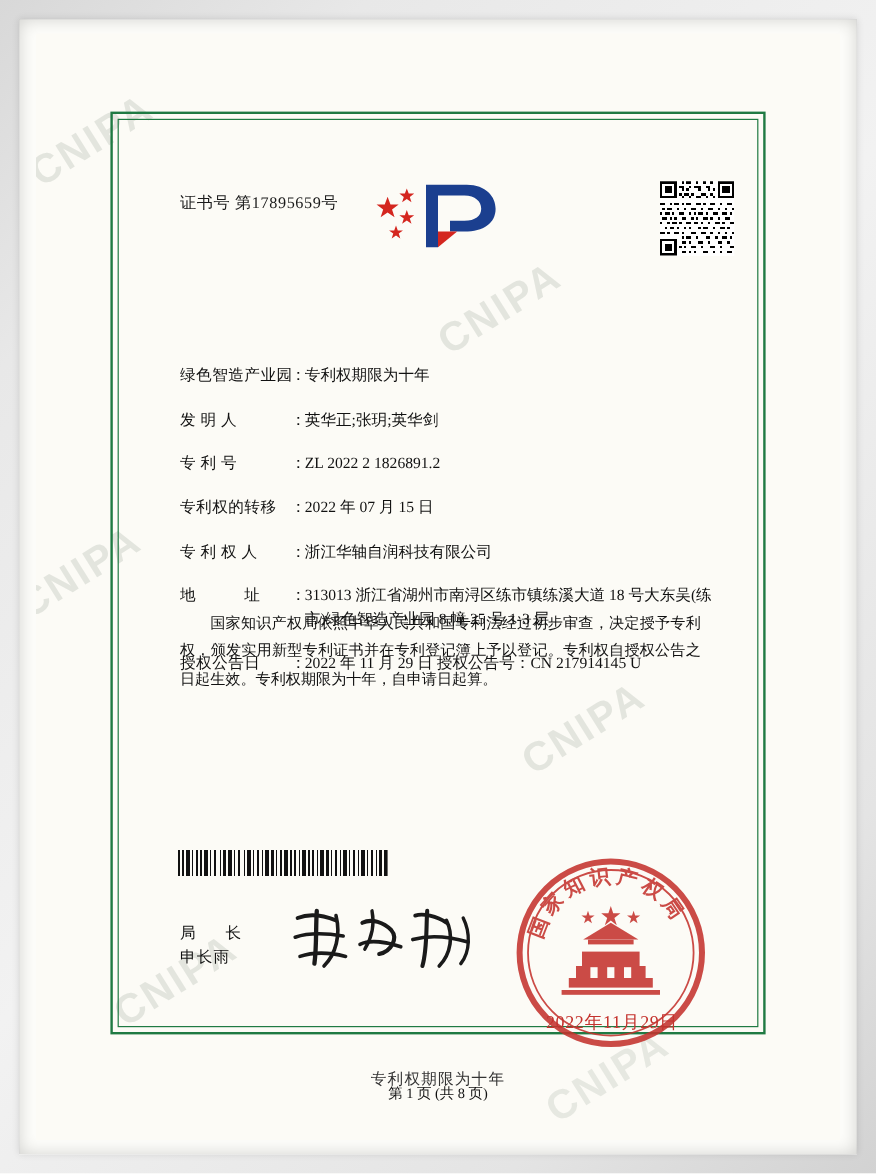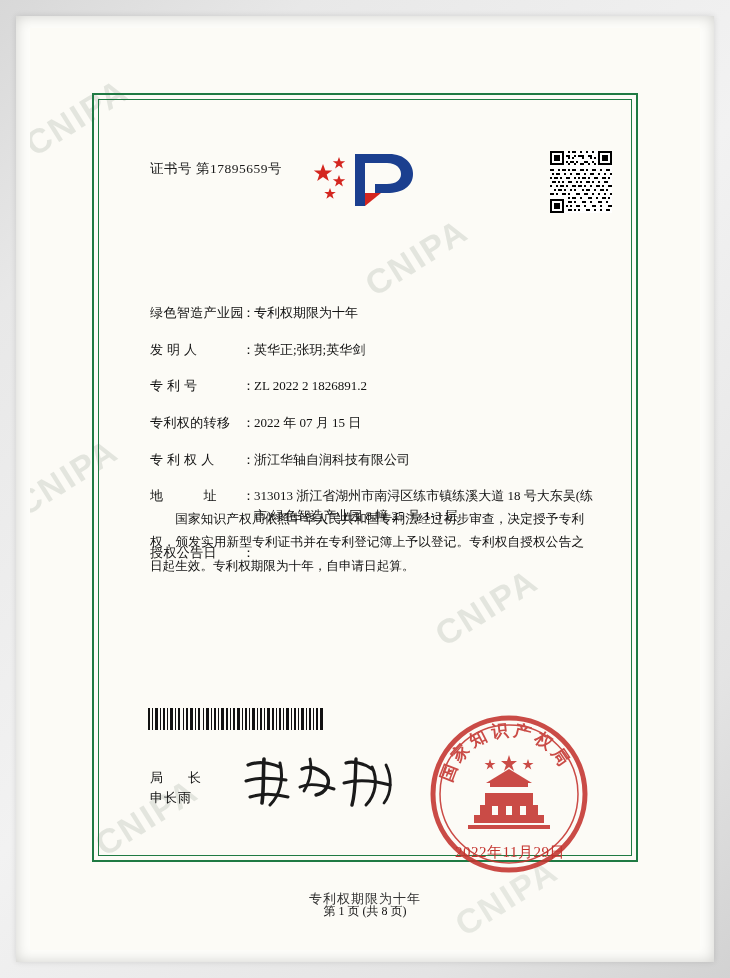--- a/index.html
+++ b/index.html
@@ -418,20 +418,21 @@
 
         <div class="field-row">
           <span class="field-label">地　　　址</span>
           <span class="field-colon">：</span>
           <span class="field-value">313013 浙江省湖州市南浔区练市镇练溪大道 18 号大东吴(练市)绿色智造产业园 8 幢 25 号 1-3 层</span>
         </div>
 
         <div class="field-row">
           <span class="field-label">授权公告日</span>
           <span class="field-colon">：</span>
+          <span class="field-value">2022 年 11 月 29 日      授权公告号：CN 217914145 U</span>
         </div>
 
       </div>
 
       <div class="paragraphs">
         <p>国家知识产权局依照中华人民共和国专利法经过初步审查，决定授予专利权，颁发实用新型专利证书并在专利登记簿上予以登记。专利权自授权公告之日起生效。专利权期限为十年，自申请日起算。</p>
       </div>
 
       <div class="barcode">
         <svg width="175" height="22" viewBox="0 0 175 22" shape-rendering="crispEdges">

